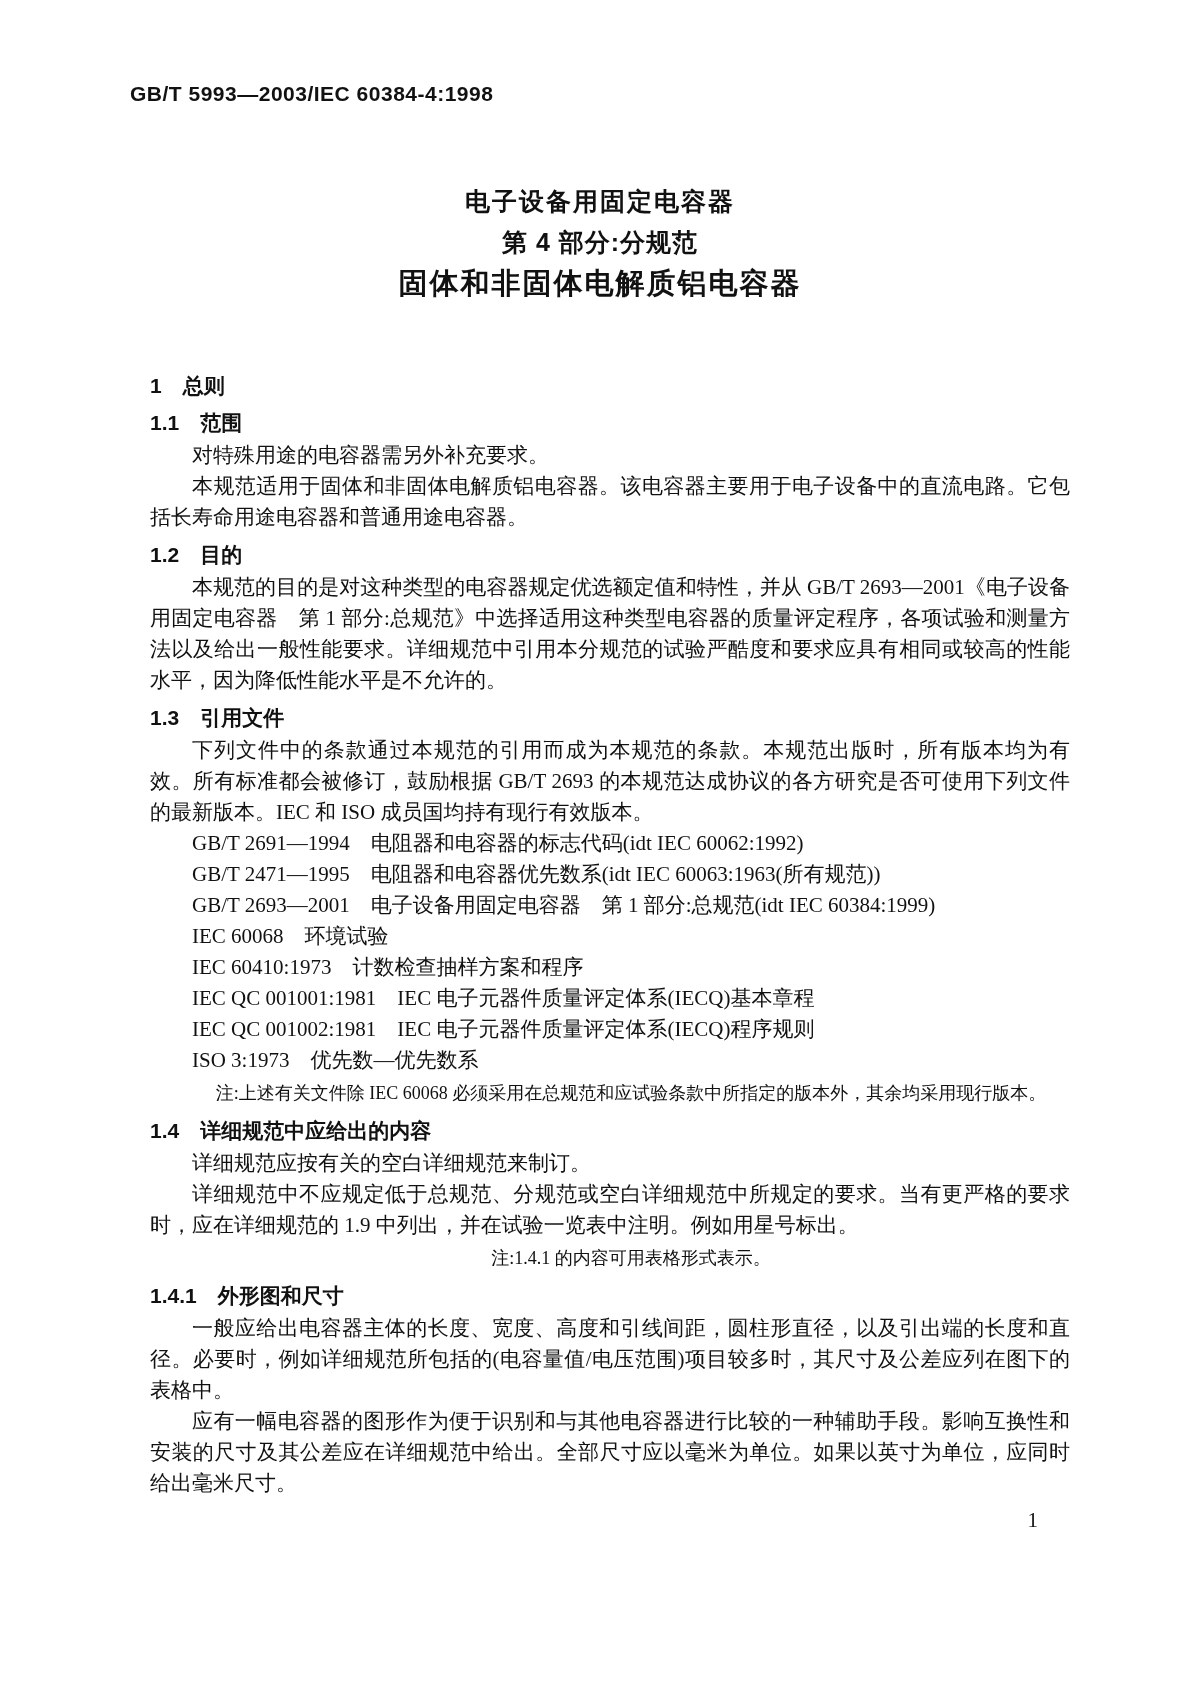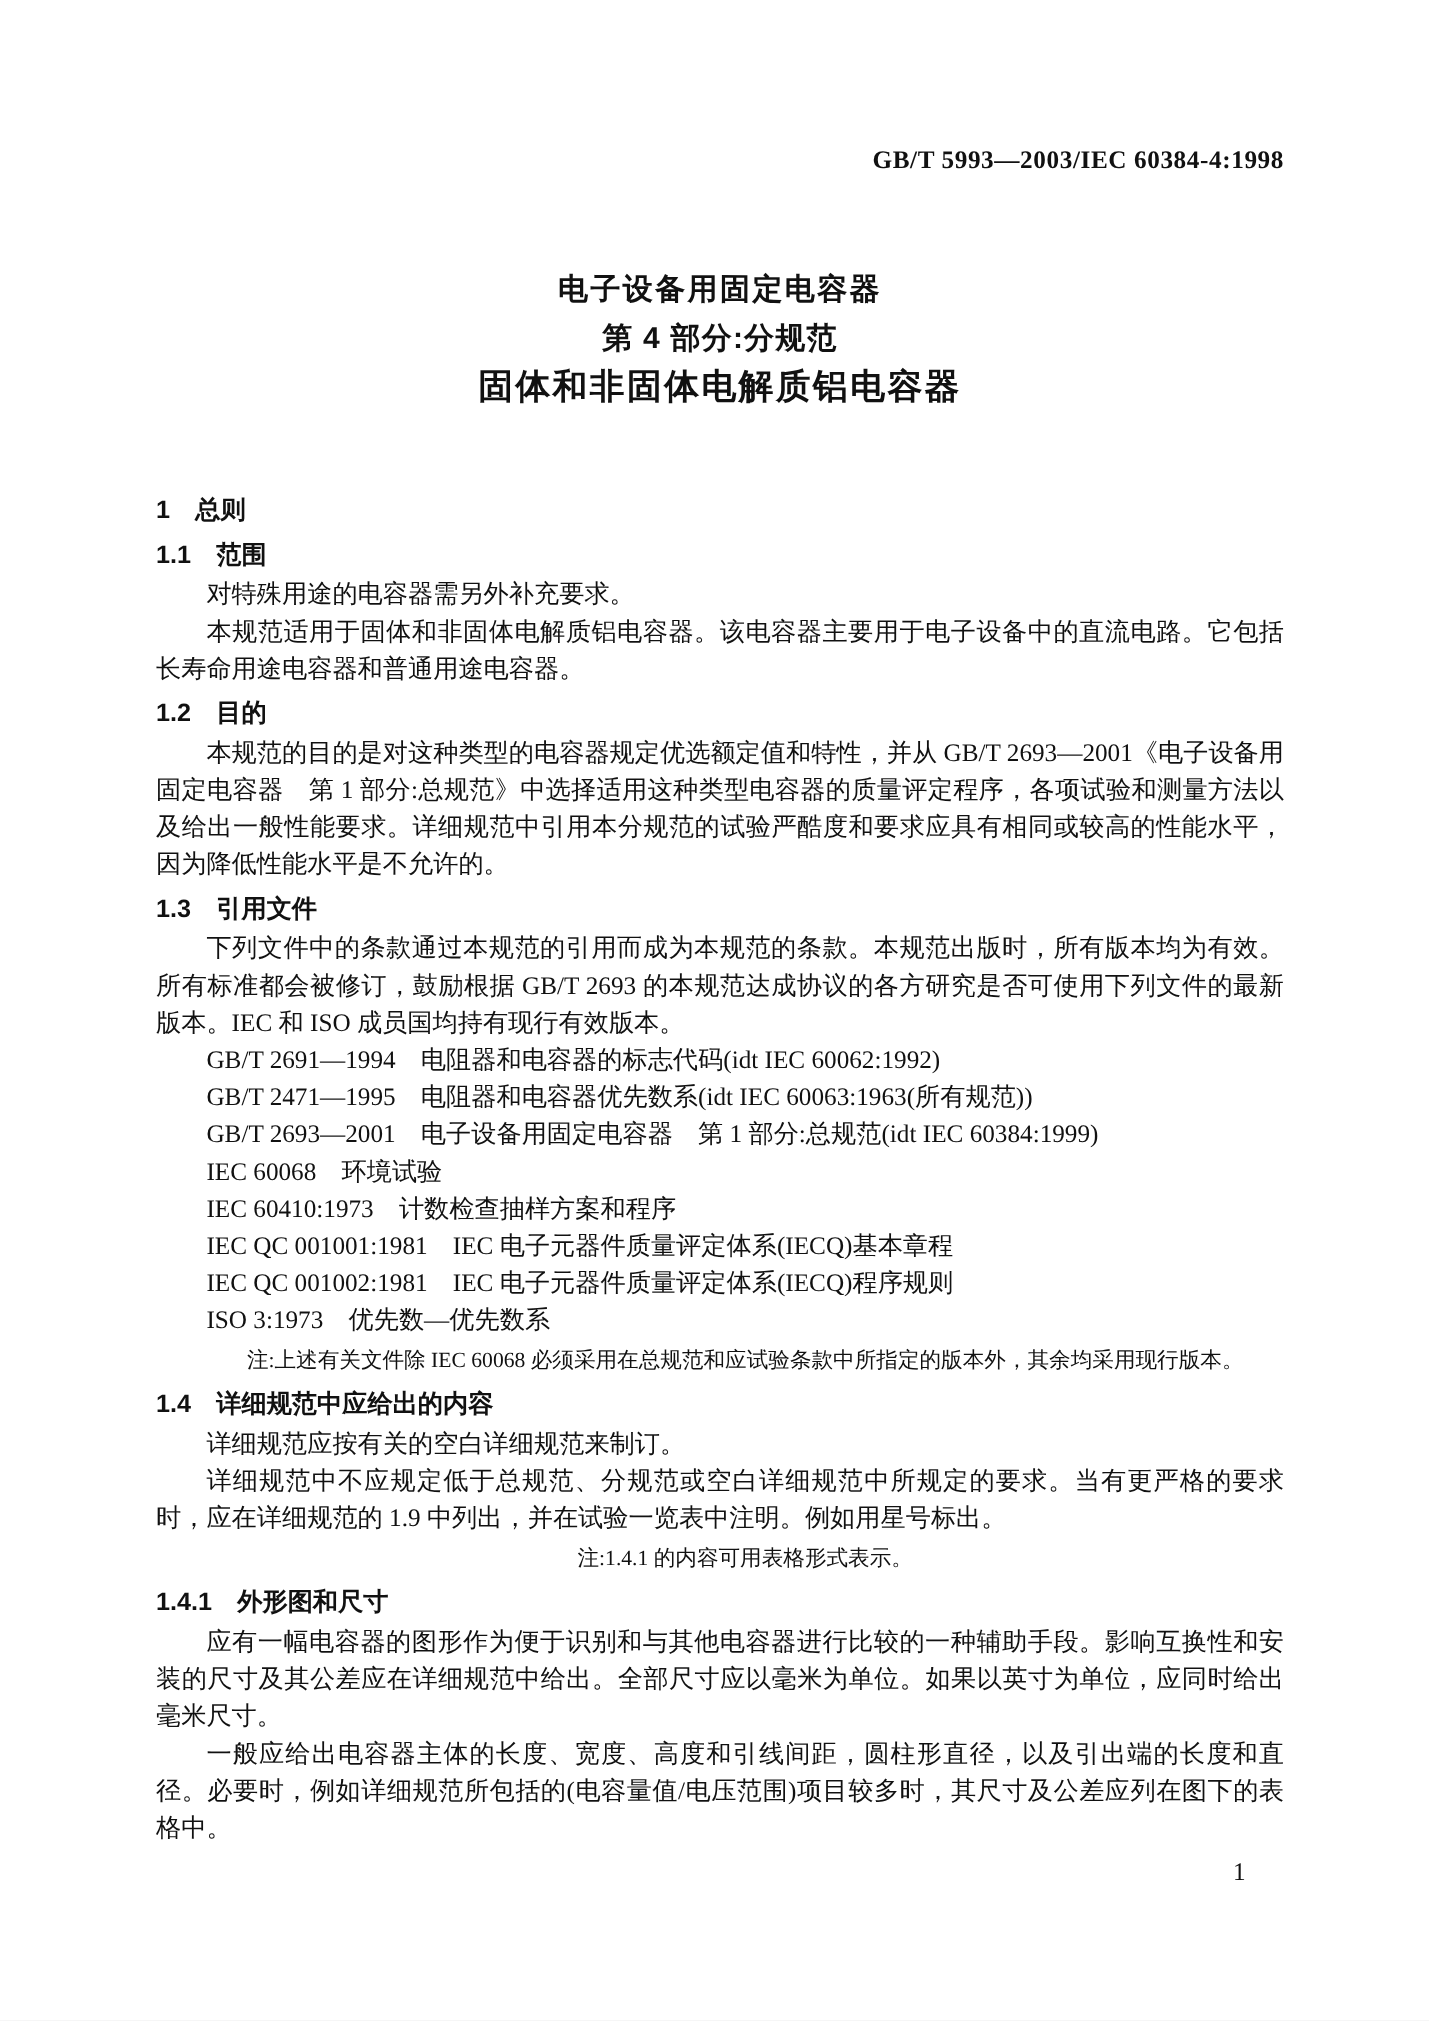--- a/index.html
+++ b/index.html
@@ -11,41 +11,41 @@
     color:#111111;
     font-family:"Liberation Serif","DejaVu Serif",serif;
     overflow:hidden;
   }
   .content {
     position:absolute;
     left:130px; top:0;
     width:940px;
   }
   .doc-header {
-    margin-top:118px;
-    text-align:right;
-    font-family:Liberation Serif, serif;
+    margin-top:78px;
+    font-family:Liberation Sans, sans-serif;
     font-weight:bold;
     font-size:21px;
     line-height:31px;
     letter-spacing:0.5px;
   }
   .doc-title {
     text-align:center;
     font-family:"Liberation Sans","DejaVu Sans",sans-serif;
     font-weight:bold;
   }
   .title-1 { margin-top:72px; font-size:25px; line-height:41px; letter-spacing:2px; }
   .title-2 { font-size:25px; line-height:41px; letter-spacing:1px; }
   .title-3 { font-size:29px; line-height:41px; letter-spacing:2px; }
   .body {
     margin-top:66px;
     font-size:21px;
     line-height:31px;
     text-align:justify;
+    margin-left:20px;
   }
   .heading {
     font-family:"Liberation Sans","DejaVu Sans",sans-serif;
     font-weight:bold;
     font-size:21px;
     line-height:31px;
     margin:6px 0 2px 0;
     text-align:left;
   }
   .heading.first { margin-top:0; }
@@ -107,20 +107,20 @@
       <p class="ref">IEC QC 001002:1981　IEC 电子元器件质量评定体系(IECQ)程序规则</p>
       <p class="ref">ISO 3:1973　优先数—优先数系</p>
       <p class="note">注:上述有关文件除 IEC 60068 必须采用在总规范和应试验条款中所指定的版本外，其余均采用现行版本。</p>
 
       <div class="heading">1.4　详细规范中应给出的内容</div>
       <p class="para">详细规范应按有关的空白详细规范来制订。</p>
       <p class="para">详细规范中不应规定低于总规范、分规范或空白详细规范中所规定的要求。当有更严格的要求时，应在详细规范的 1.9 中列出，并在试验一览表中注明。例如用星号标出。</p>
       <p class="note">注:1.4.1 的内容可用表格形式表示。</p>
 
       <div class="heading">1.4.1　外形图和尺寸</div>
+      <p class="para">一般应给出电容器主体的长度、宽度、高度和引线间距，圆柱形直径，以及引出端的长度和直径。必要时，例如详细规范所包括的(电容量值/电压范围)项目较多时，其尺寸及公差应列在图下的表格中。</p>
       <p class="para">应有一幅电容器的图形作为便于识别和与其他电容器进行比较的一种辅助手段。影响互换性和安装的尺寸及其公差应在详细规范中给出。全部尺寸应以毫米为单位。如果以英寸为单位，应同时给出毫米尺寸。</p>
-      <p class="para">一般应给出电容器主体的长度、宽度、高度和引线间距，圆柱形直径，以及引出端的长度和直径。必要时，例如详细规范所包括的(电容量值/电压范围)项目较多时，其尺寸及公差应列在图下的表格中。</p>
 
       <div class="page-num">1</div>
     </div>
 
   </div>
 </div>
 
 </body></html>

